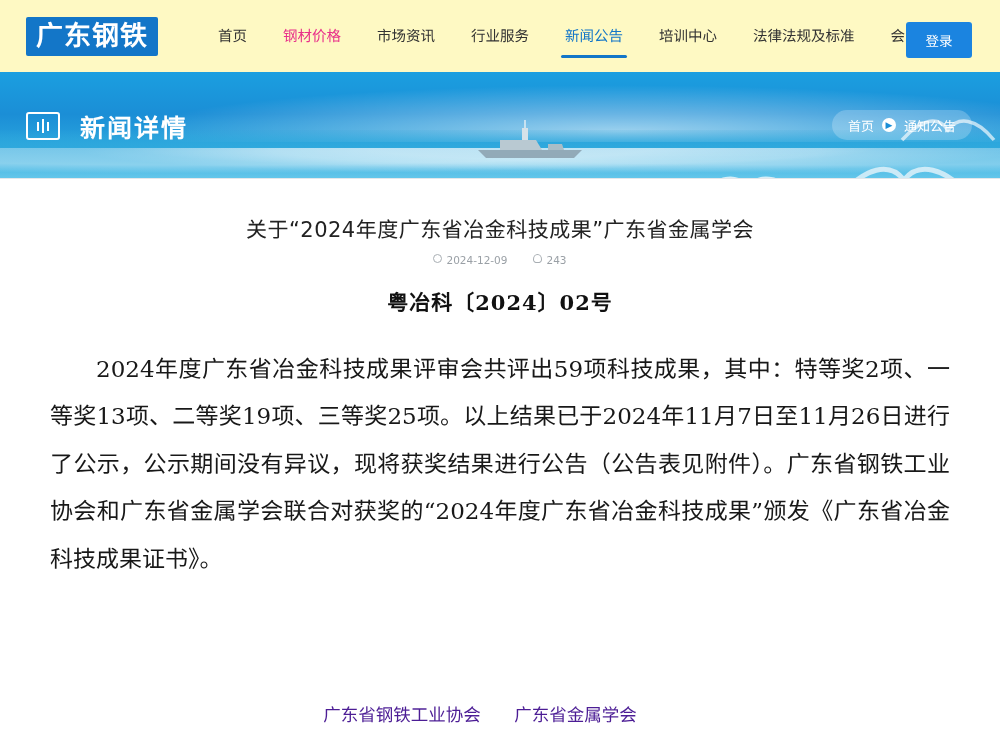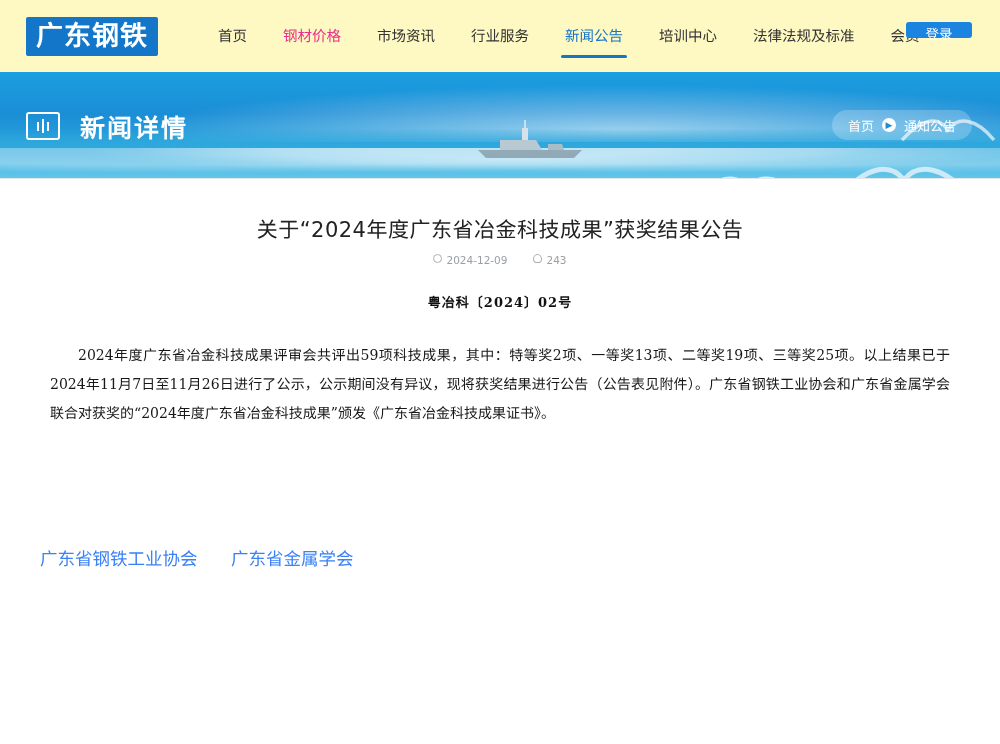--- a/index.html
+++ b/index.html
@@ -59,21 +59,21 @@
     bottom: 14px;
     height: 3px;
     background: #1376c8;
     border-radius: 2px;
   }
   .login-btn {
     position: absolute;
     right: 28px;
     top: 22px;
     width: 66px;
-    height: 16px;
+    height: 36px;
     background: #1b84e0;
     color: #fff;
     font-size: 13.5px;
     border: none;
     border-radius: 3px;
     cursor: pointer;
     font-family: "DejaVu Sans", sans-serif;
     text-align: center;
   }
 
@@ -180,48 +180,48 @@
   .art-meta span { display: inline-flex; gap: 4px; }
   .meta-ico {
     width: 9px; height: 9px; border-radius: 50%;
     border: 1px solid #a8aeb3;
     display: inline-block;
     position: relative;
   }
   .meta-ico.eye { border-radius: 50% 50% 50% 50%/60% 60% 40% 40%; }
 
   .doc-number {
-    margin-top: 26px;
+    margin-top: 20px;
     text-align: center;
-    font-size: 13px;
+    font-size: 21px;
     font-weight: bold;
     color: #111;
     font-family: "DejaVu Serif", serif;
     letter-spacing: 1px;
   }
 
   .body-text {
     margin-top: 30px;
     font-family: "DejaVu Serif", "Liberation Serif", serif;
-    font-size: 14px;
+    font-size: 23px;
     color: #181818;
     line-height: 2.06;
     text-align: justify;
     text-indent: 2em;
     padding: 0 10px;
   }
   .body-text.p2 { margin-top: 14px; }
 
   .signature {
     margin-top: 118px;
-    text-align: left;
+    text-align: center;
     padding-right: 40px;
     font-family: "DejaVu Serif", "Liberation Serif", serif;
     font-size: 17.5px;
-    color: #3b82f6;
+    color: #4c1d95;
   }
   .signature .s1 { margin-right: 28px; }
 </style>
 </head>
 <body>
 
 <div class="header">
   <div class="logo">广东钢铁</div>
 
   <div class="nav">
@@ -272,21 +272,21 @@
 
   <div class="crumb">
     <span>首页</span>
     <span class="dot">▶</span>
     <span>通知公告</span>
   </div>
 </div>
 <div class="banner-sep"></div>
 
 <div class="article">
-  <div class="art-title">关于“2024年度广东省冶金科技成果”获奖结果公告</div>
+  <div class="art-title">关于“2024年度广东省冶金科技成果”广东省金属学会</div>
 
   <div class="art-meta">
     <span>
       <i class="meta-ico"></i>
       <em style="font-style:normal">2024-12-09</em>
     </span>
     <span>
       <i class="meta-ico eye"></i>
       <em style="font-style:normal">243</em>
     </span>

